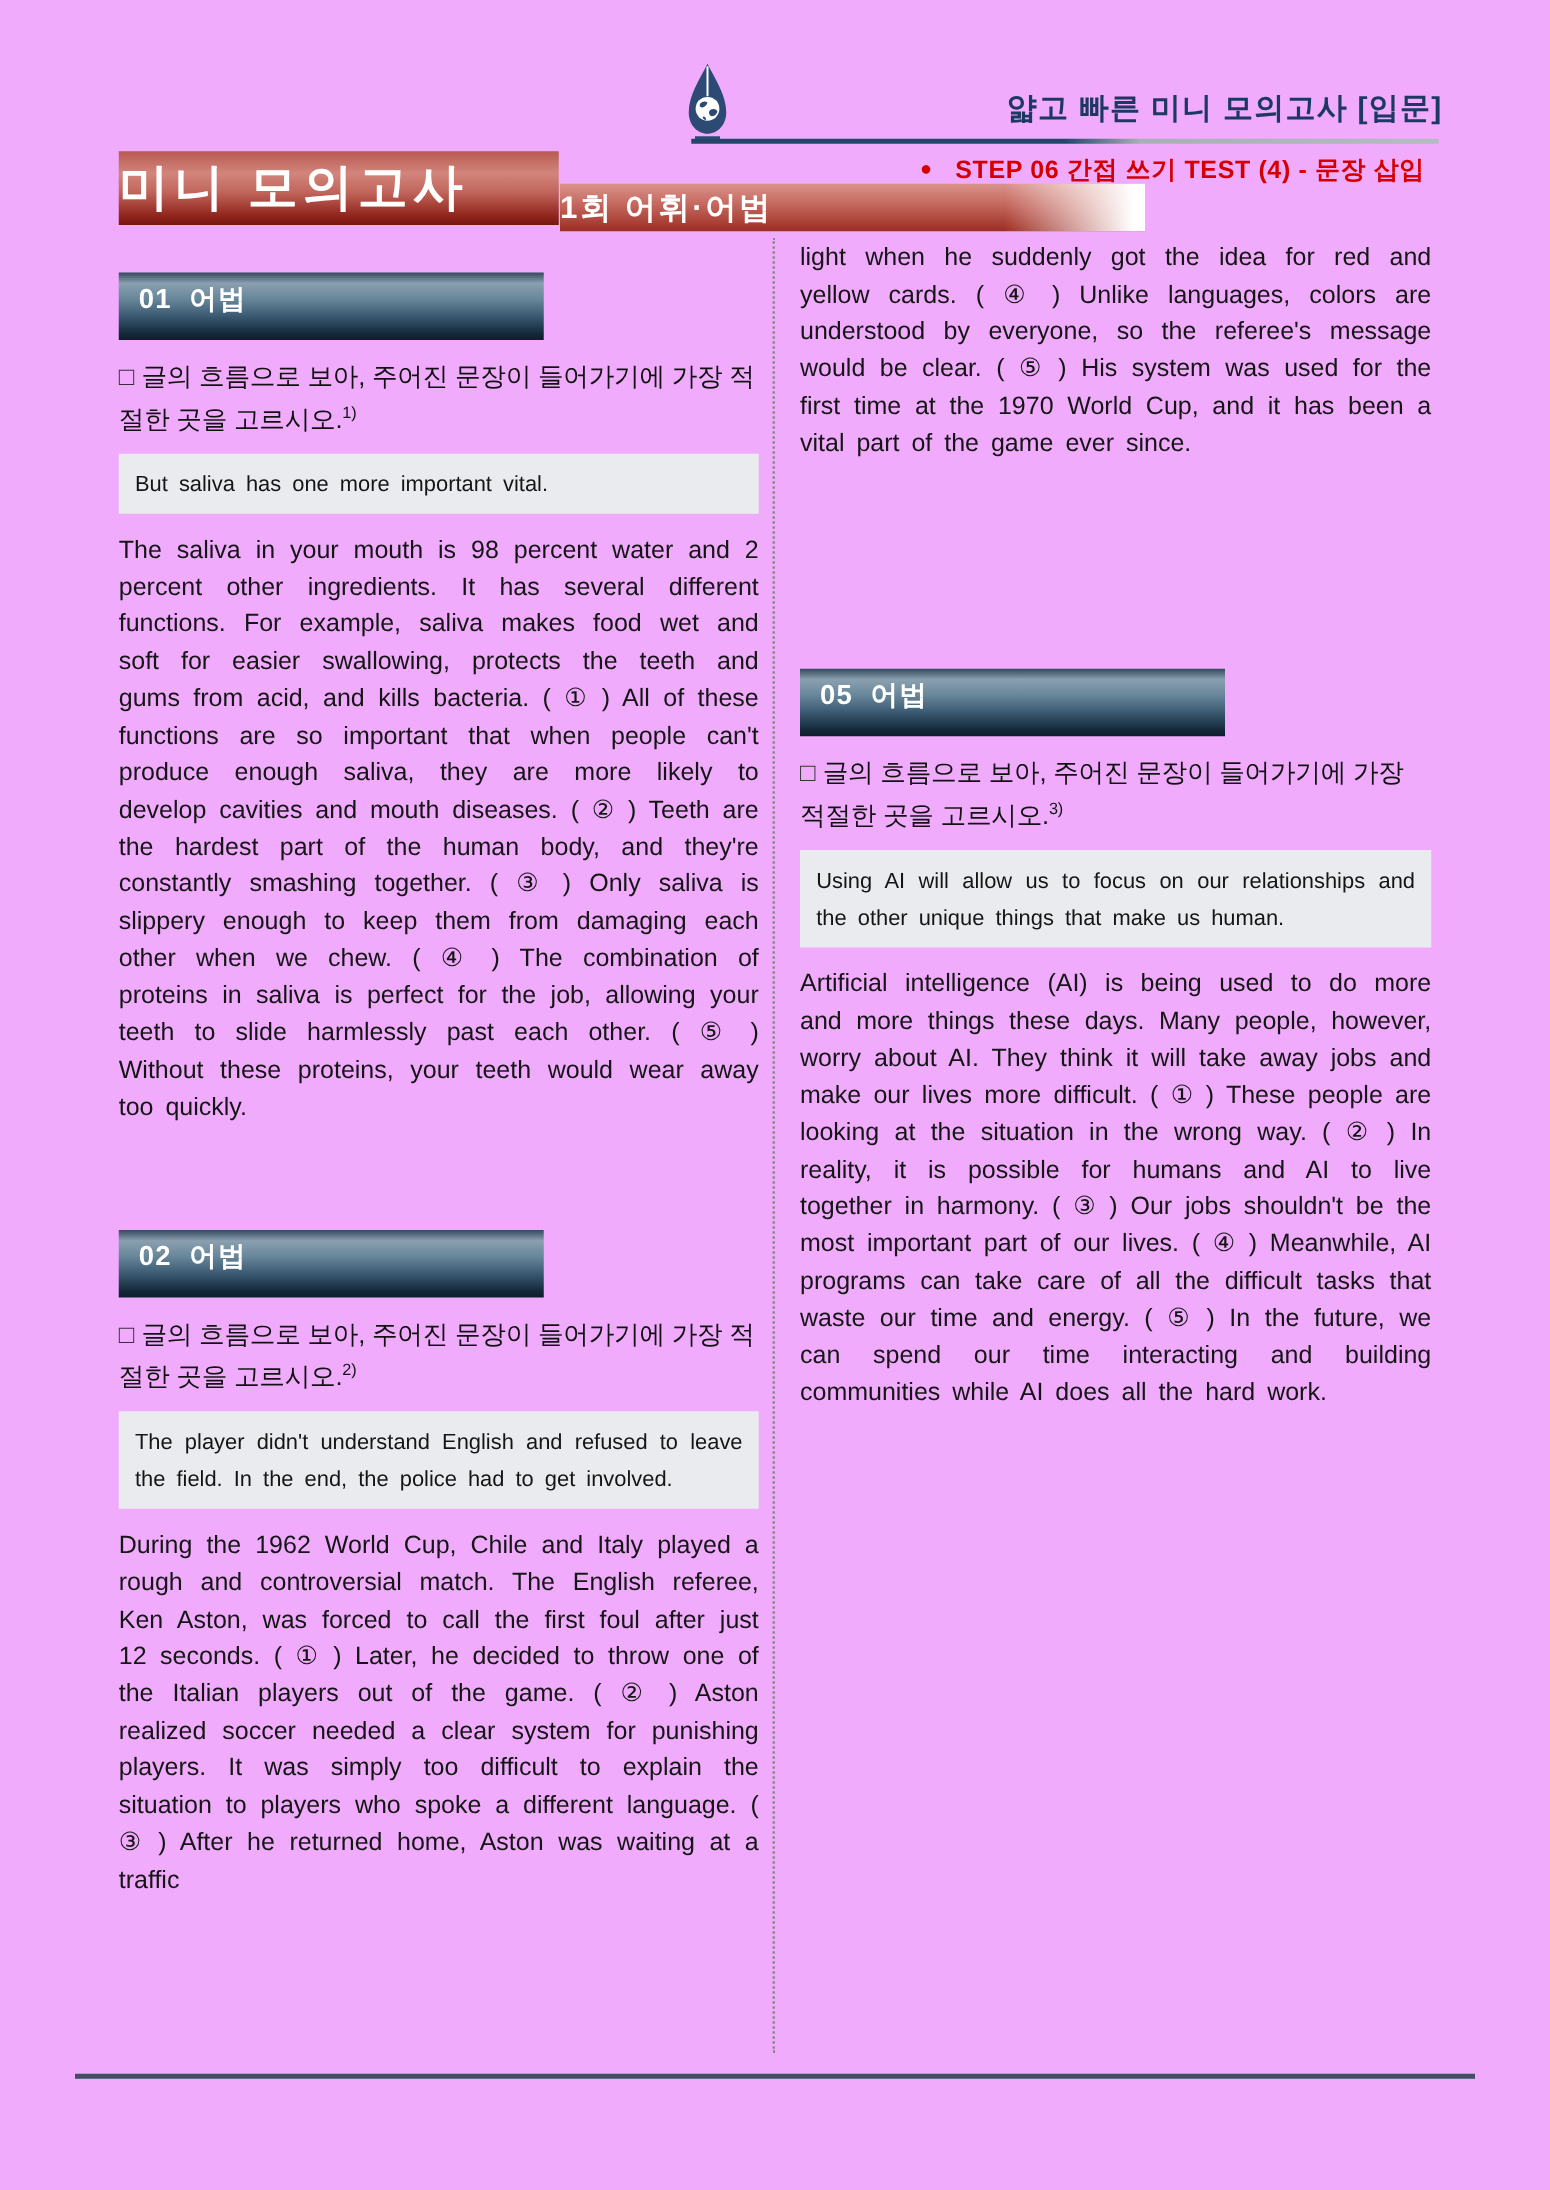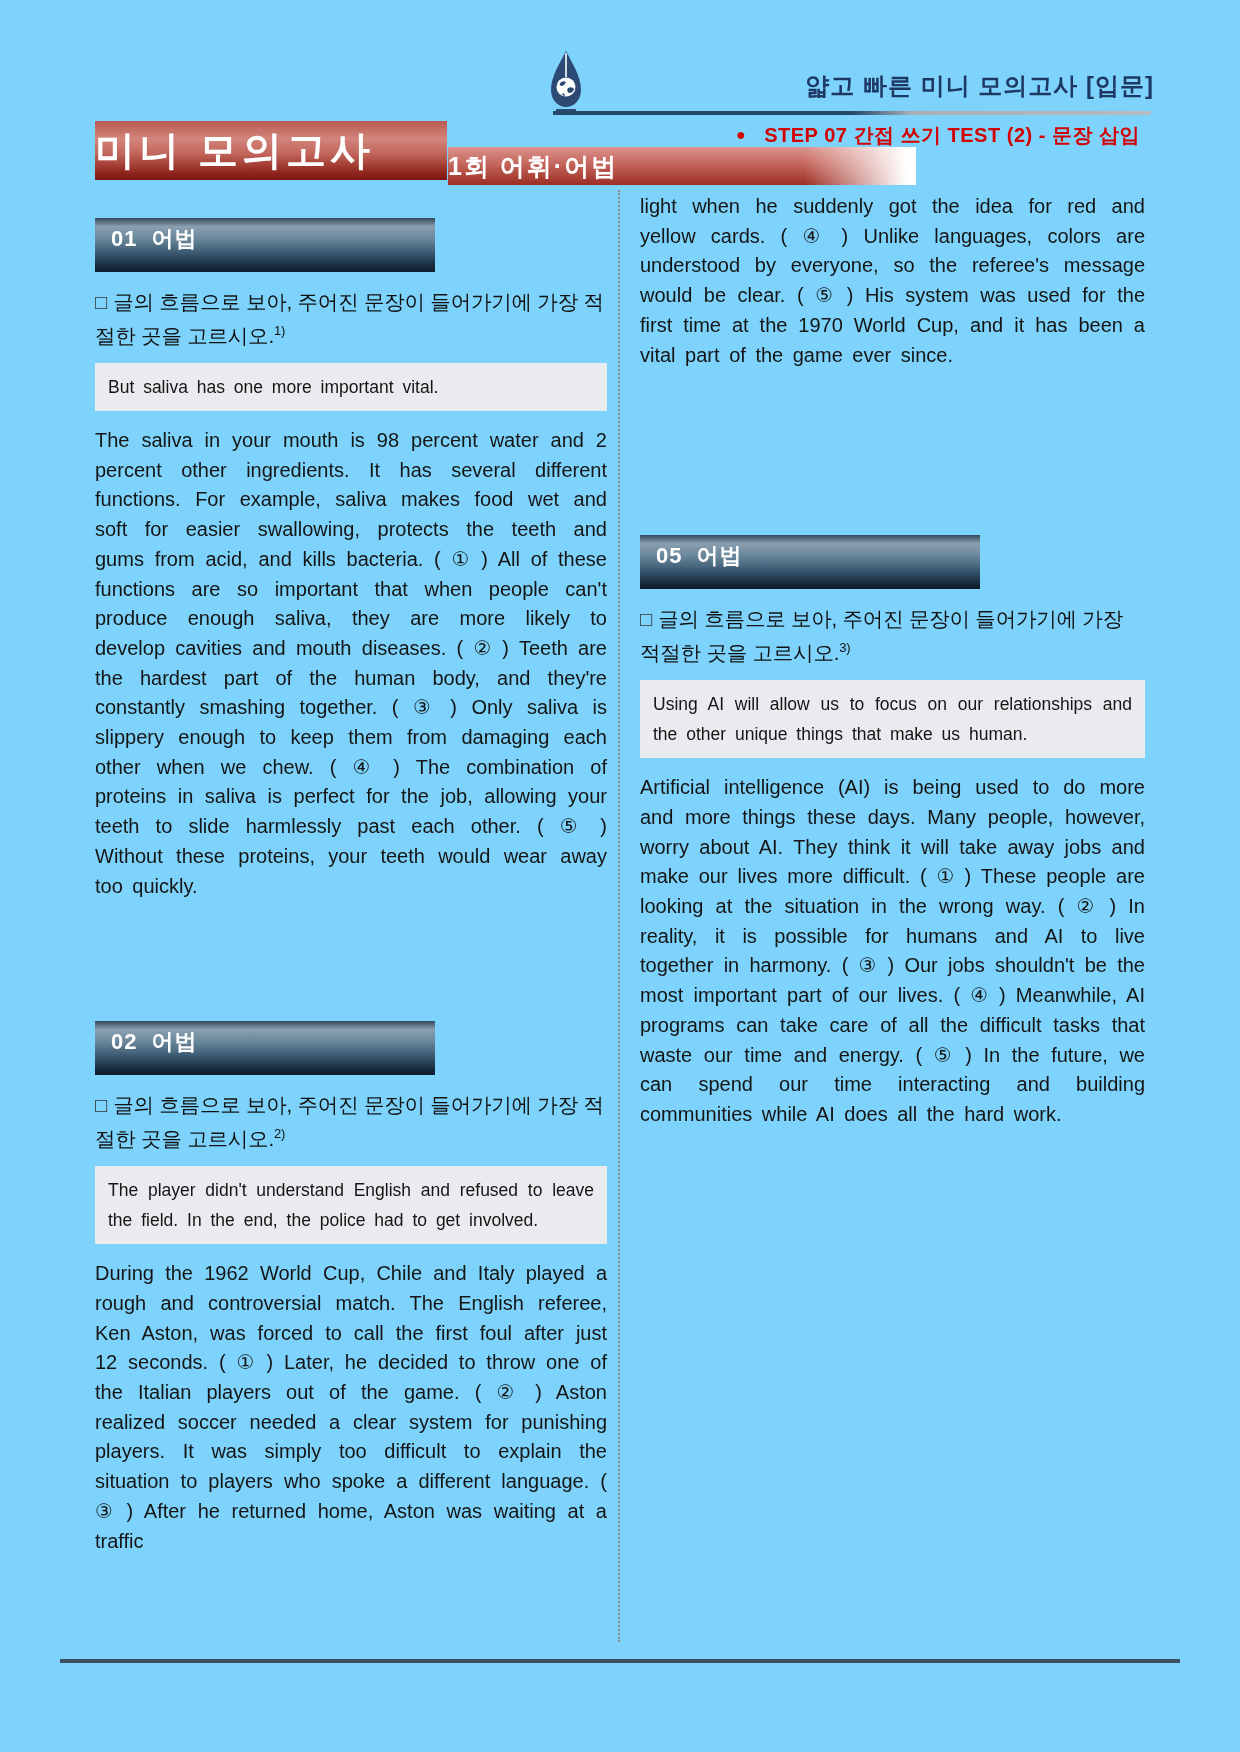--- a/index.html
+++ b/index.html
@@ -1,19 +1,19 @@
 <!DOCTYPE html>
 <html><head>
 <meta charset="utf-8">
 <style>
   html,body{margin:0;padding:0;background:#ffffff;}
   .page{
     position:relative;
     width:1240px;height:1752px;
-    background:#7dd3fc;
+    background:#f0abfc;
     font-family:"Liberation Sans","DejaVu Sans",sans-serif;
     color:#1b1b1b;
     overflow:hidden;
   }
   
   .logo{position:absolute;left:543px;top:50px;width:46px;height:66px;}
   .brand-title{
     position:absolute;top:70px;right:86px;
     font-size:24px;font-weight:bold;color:#1e3864;letter-spacing:1px;
     white-space:nowrap;
@@ -68,21 +68,21 @@
     background:#e9ebee;
     padding:9px 13px;
     font-size:17.5px;line-height:30px;
     text-align:justify;word-spacing:4px;
     margin:10px 0 15px 0;color:#151515;
   }
   .passage{
     font-size:20px;line-height:29.7px;
     text-align:justify;word-spacing:4px;color:#151515;
   }
-  .gap-s2{margin-top:120px;}
+  .gap-s2{margin-top:83px;}
   .gap-s3{margin-top:165px;}
   
   .footer-rule{
     position:absolute;left:60px;top:1659px;width:1120px;height:4px;
     background:#3d4f60;
   }
   .page-number{
     position:absolute;left:0;top:1688px;width:100%;
     text-align:center;font-size:17px;color:#222;letter-spacing:2px;
   }
@@ -98,21 +98,21 @@
       <rect x="22.2" y="3" width="1.6" height="24" fill="#ffffff"></rect>
       <circle cx="23" cy="37" r="9.5" fill="#ffffff"></circle>
       <path d="M17 33 q3 -3 6 -1 q-1 3 -4 4 q-3 0 -2 -3 Z" fill="#2c4a74"></path>
       <path d="M25 38 q4 -2 6 1 q-1 4 -5 4 q-3 -2 -1 -5 Z" fill="#2c4a74"></path>
       <path d="M20 43 q2 1 2 3 q-2 0 -3 -2 Z" fill="#2c4a74"></path>
       <rect x="13" y="59" width="20" height="4" fill="#2c4a74"></rect>
     </svg>
   </div>
   <div class="brand-title">얇고 빠른 미니 모의고사 [입문]</div>
   <div class="header-rule"></div>
-  <div class="step-line"><span class="bullet">●</span><span>STEP 07 간접 쓰기 TEST (2) - 문장 삽입</span></div>
+  <div class="step-line"><span class="bullet">●</span><span>STEP 06 간접 쓰기 TEST (4) - 문장 삽입</span></div>
   <div class="main-banner">미니 모의고사</div>
   <div class="sub-banner">1회 어휘·어법</div>
 
   <div class="col-sep"></div>
 
   <div class="col-left">
 
     <div>
       <div class="section-banner">
         <span class="num">01</span><span>어법</span>

